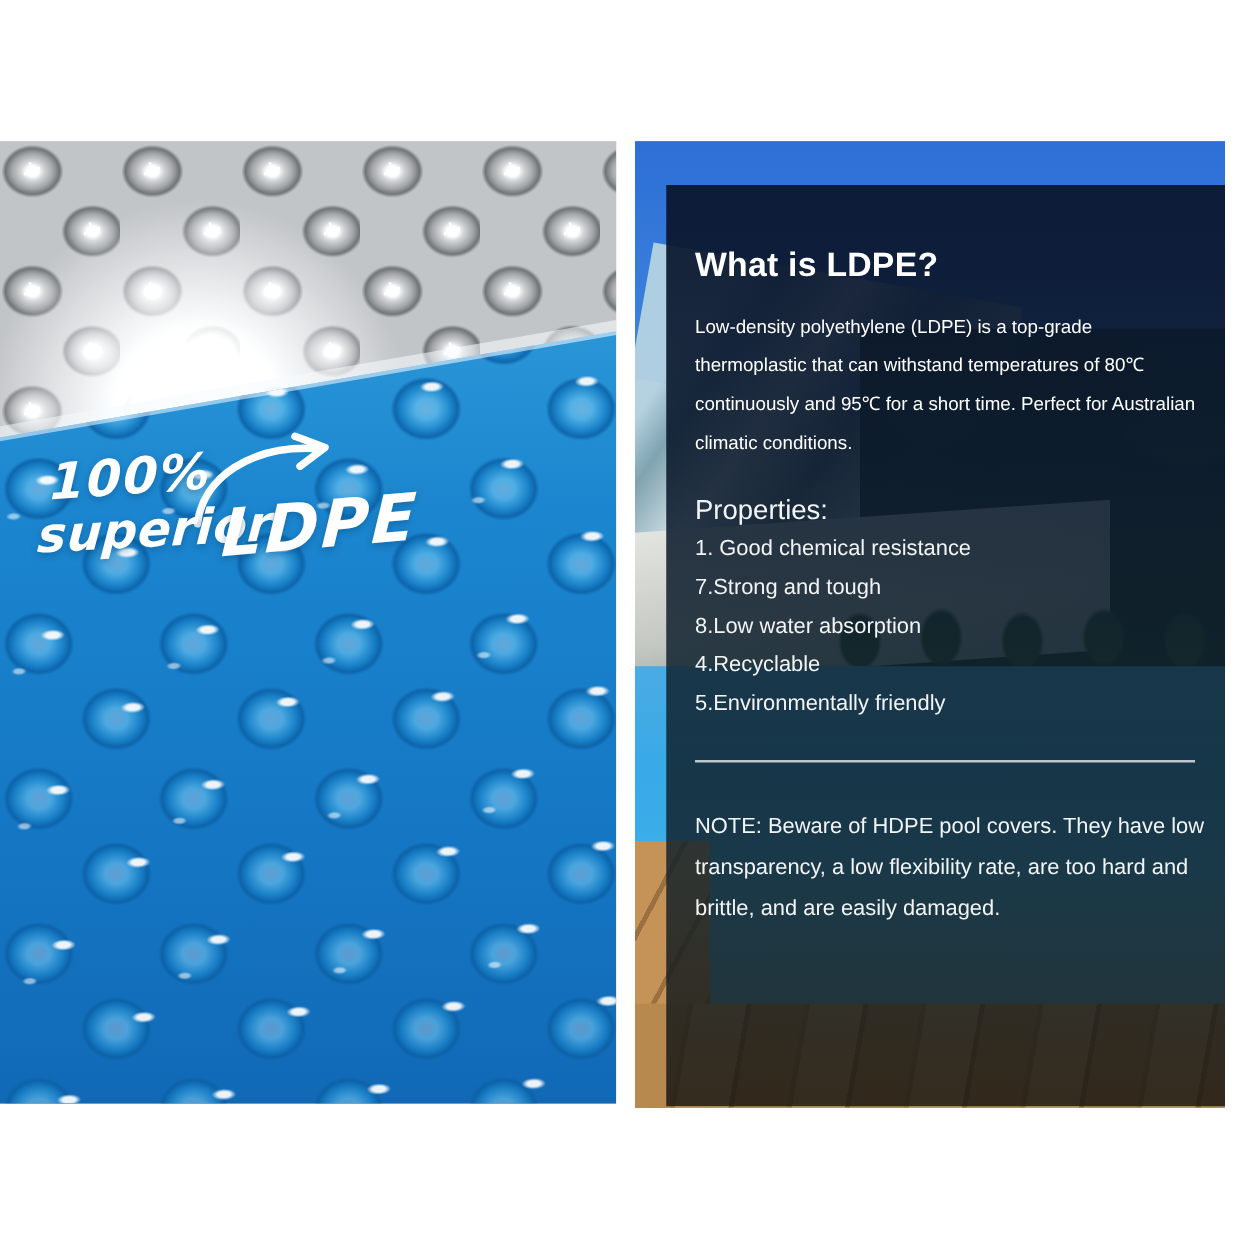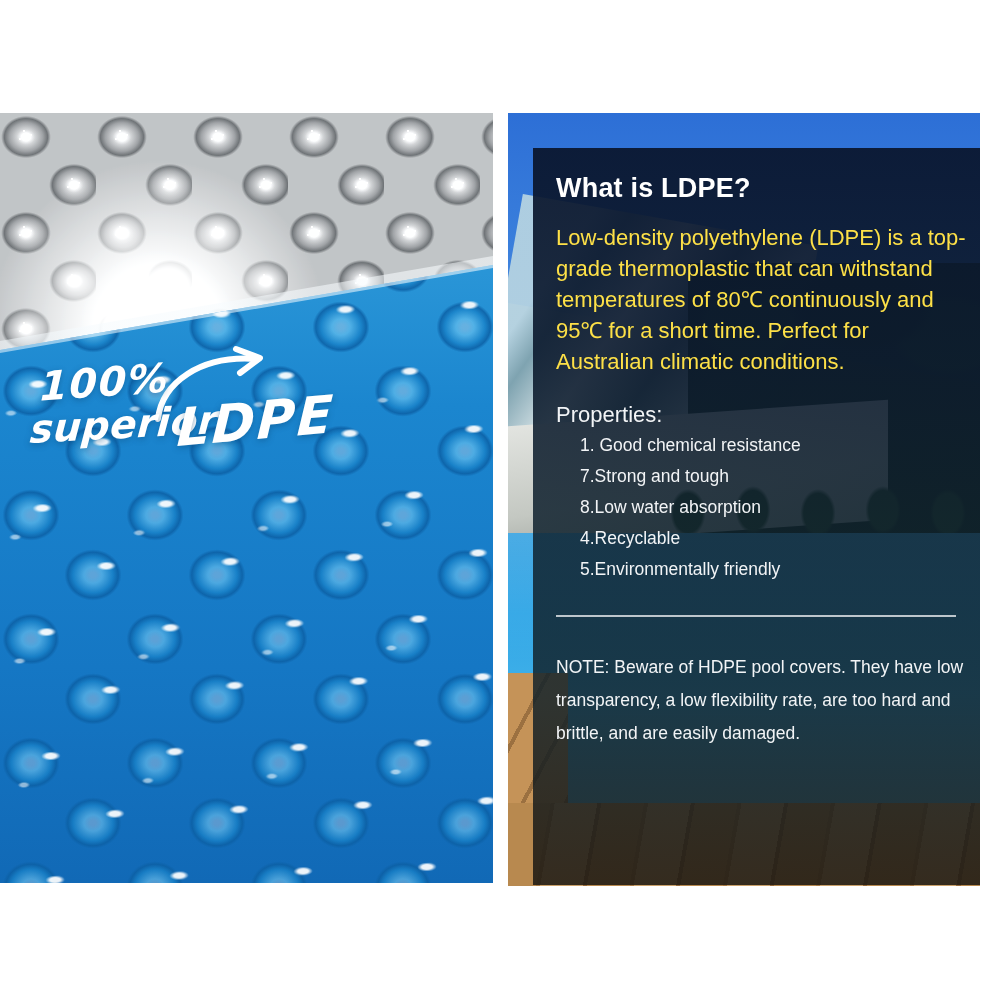--- a/index.html
+++ b/index.html
@@ -151,25 +151,26 @@
   
   .overlay{
     position:absolute; left:25px; top:35px; width:447px; height:737px;
     background:linear-gradient(180deg, rgba(10,22,46,.94) 0%, rgba(12,26,46,.9) 28%, rgba(14,32,44,.84) 52%, rgba(18,34,42,.84) 74%, rgba(28,24,18,.86) 100%);
   }
 
   .content{ position:absolute; left:48px; top:60px; width:410px; color:#fff; }
   .title{
     font-size:27px; font-weight:bold; color:#ffffff; letter-spacing:.2px;
     margin-bottom:18px;
-  }
-  .para{ font-size:22px; line-height:31px; color:#fde047; font-weight:400; }
+    margin-top:24px;
+  }
+  .para{ font-size:15px; line-height:31px; color:#ffffff; font-weight:400; }
   .props-head{ font-size:22px; line-height:31px; margin-top:22px; color:#f2f4f6; }
   .props{ list-style:none; }
-  .props li{ font-size:17.5px; line-height:31px; color:#f2f4f6;margin-left:24px; }
+  .props li{ font-size:17.5px; line-height:31px; color:#f2f4f6; }
   .divider{
     width:400px; height:2px; background:#cfd6da; margin:30px 0 34px 0; opacity:.9;
   }
   .note{ font-size:17.5px; line-height:33px; color:#f2f4f6; }
 </style>
 </head>
 <body>
 
 <div class="canvas">
 

